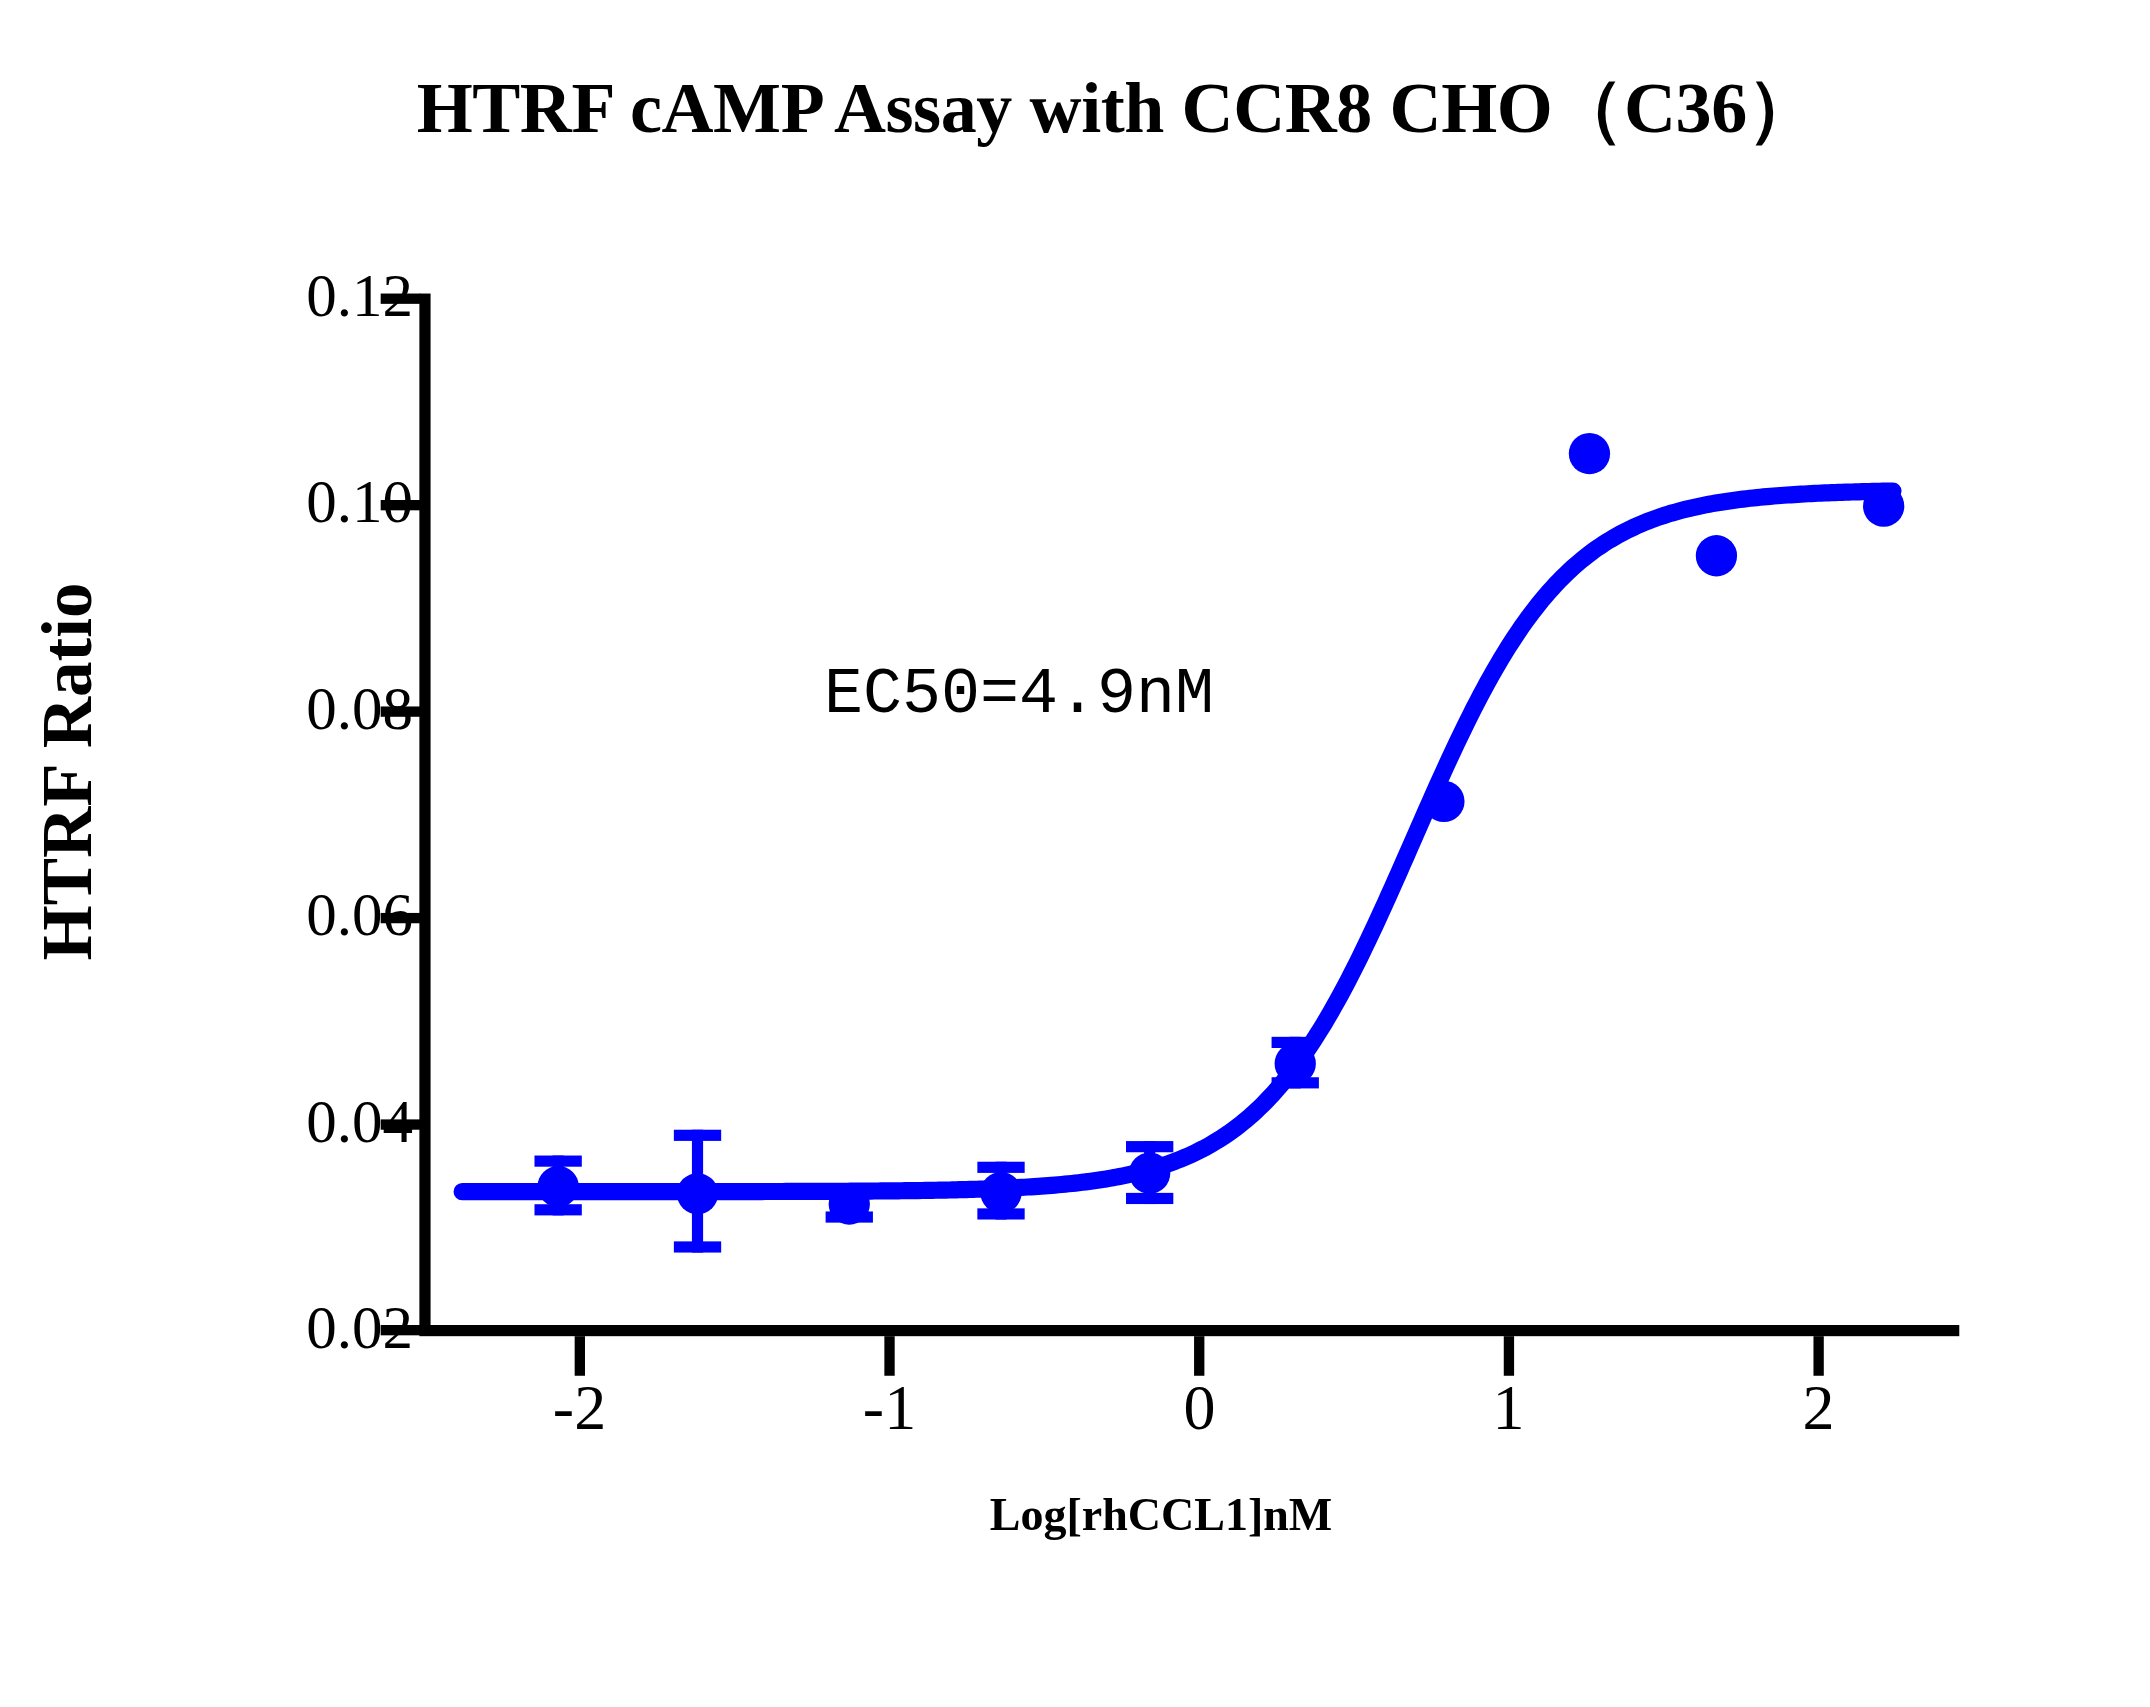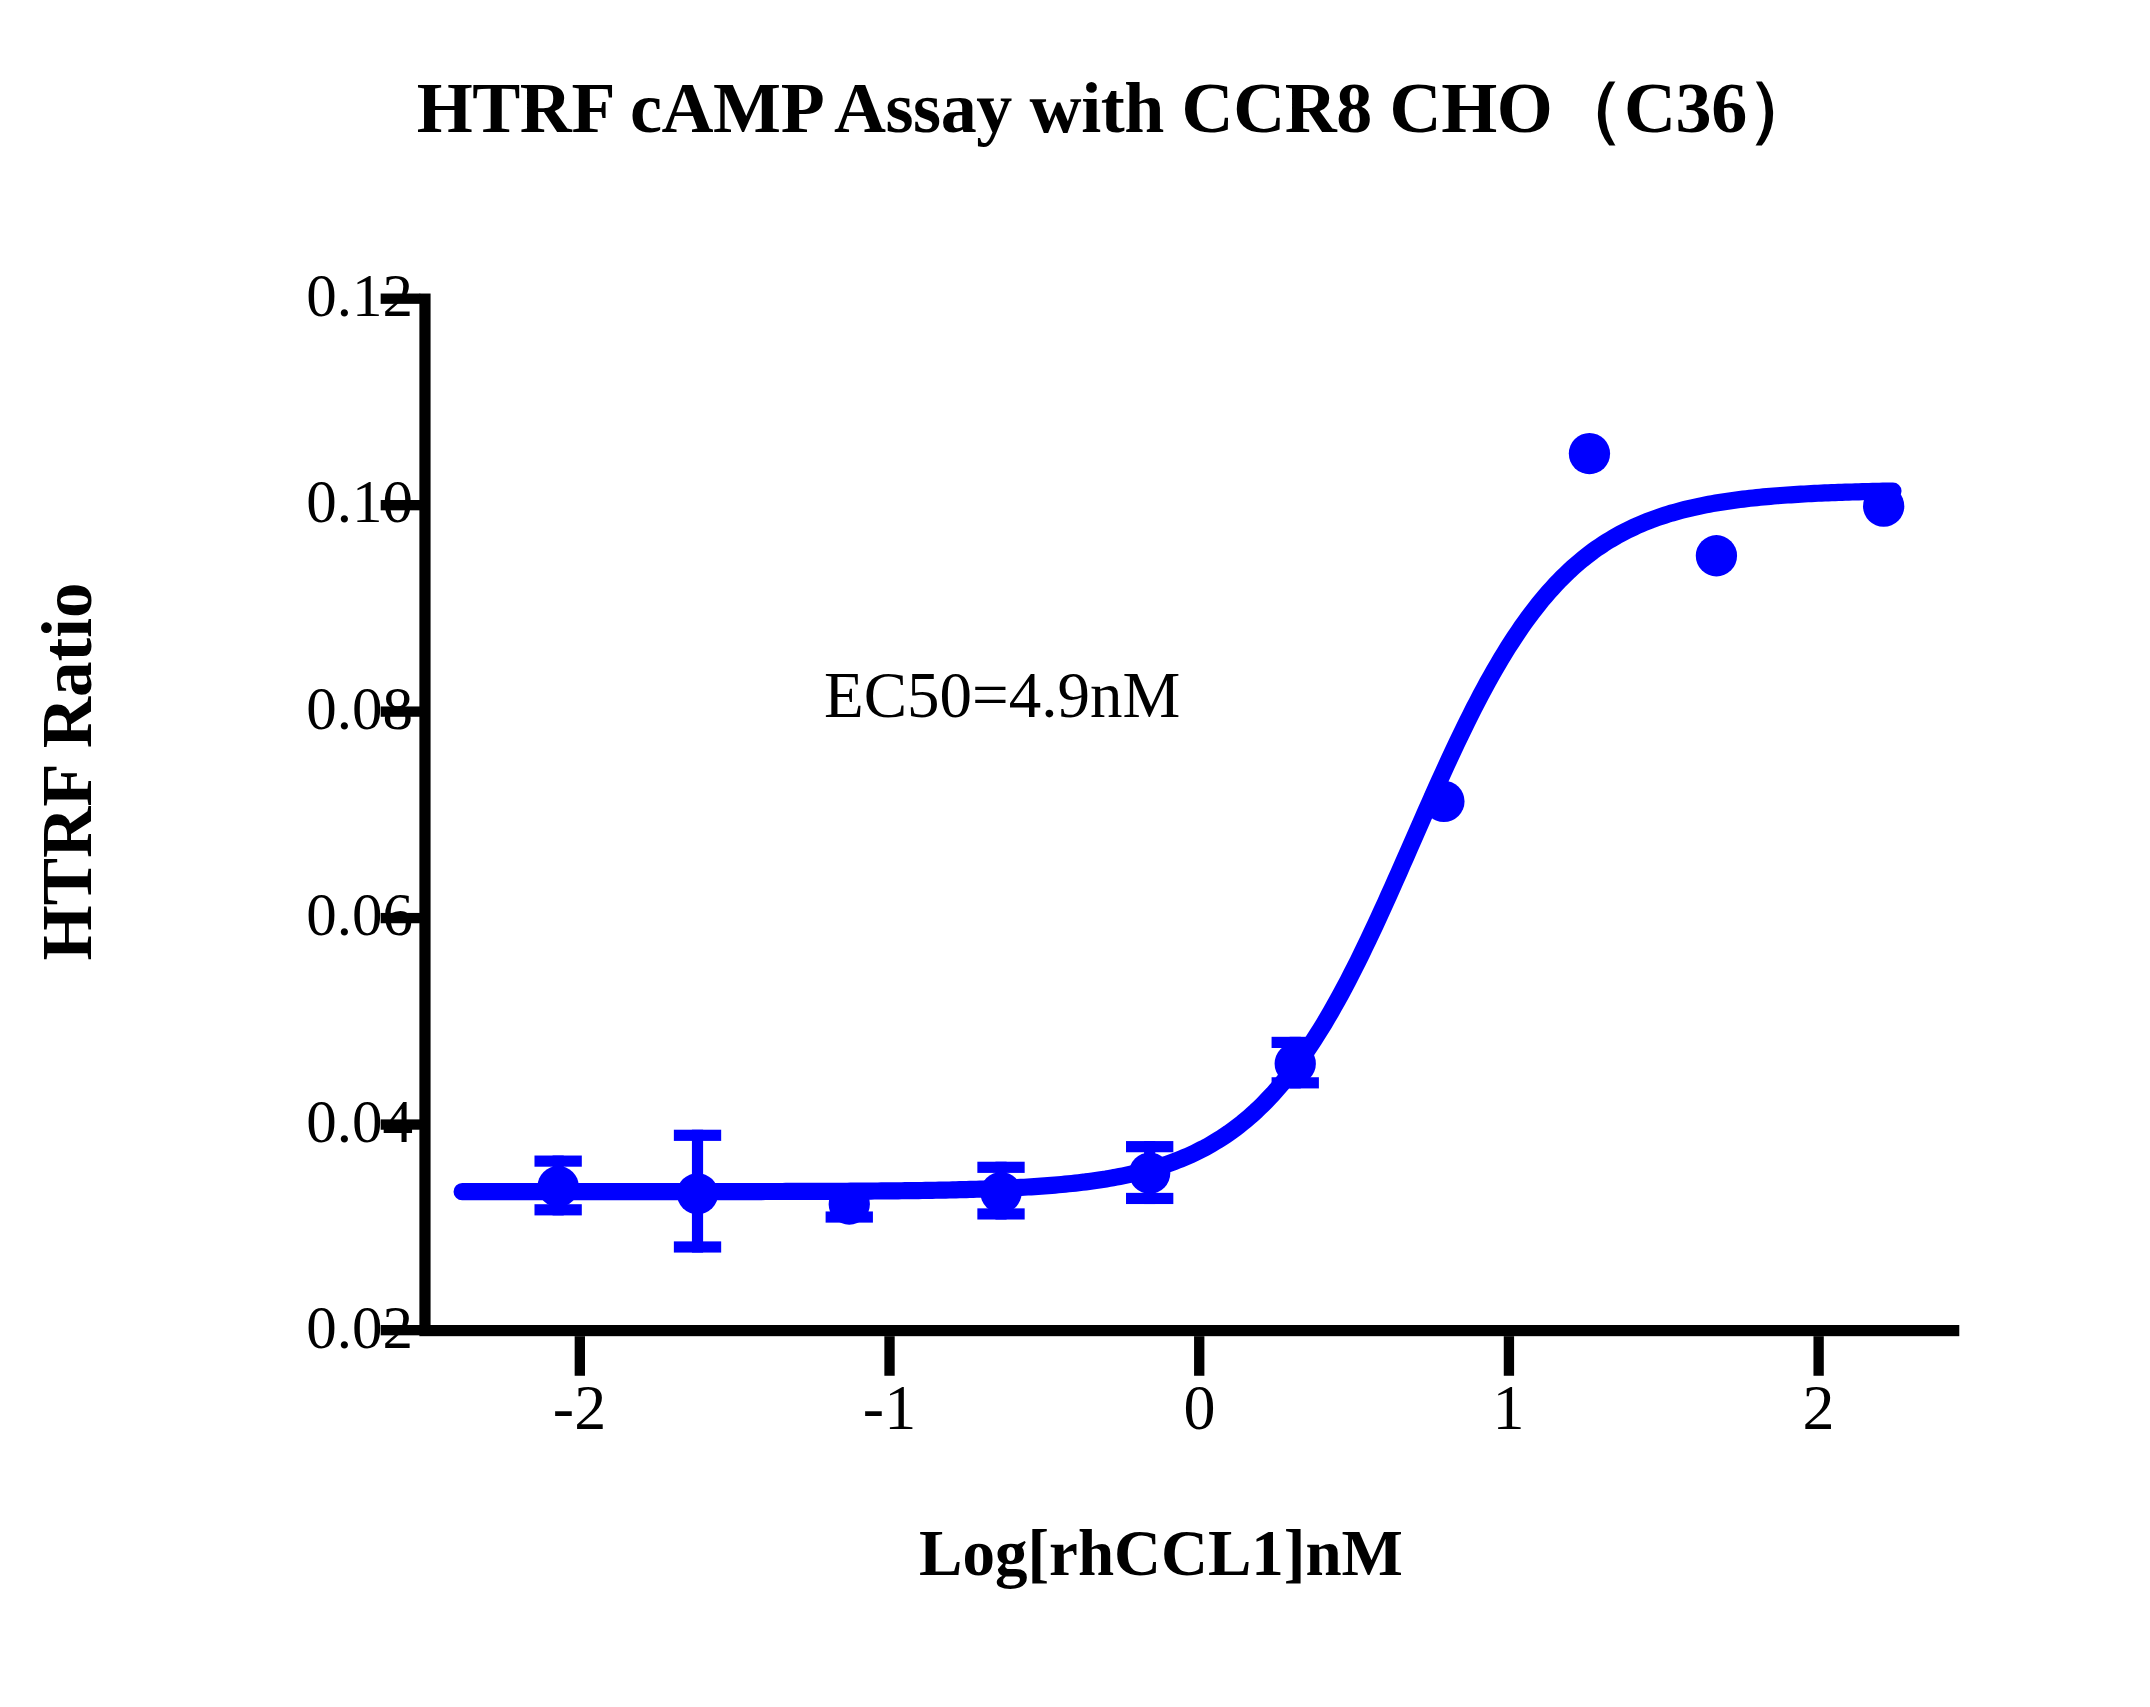--- a/index.html
+++ b/index.html
@@ -10,33 +10,33 @@
     font-family:"Liberation Serif",serif;font-weight:bold;font-size:72px;
     letter-spacing:-0.4px;white-space:nowrap;
   }
   #y-axis-label{
     position:absolute;left:-234px;top:731px;width:602px;text-align:center;
     transform:rotate(-90deg);transform-origin:50% 50%;
     font-family:"Liberation Serif",serif;font-weight:bold;font-size:71px;white-space:nowrap;
   }
   #x-axis-label{
     position:absolute;left:430px;top:1488px;width:1462px;text-align:center;
-    font-family:"Liberation Serif",serif;font-weight:bold;font-size:65px;white-space:nowrap;margin-top:28px;
+    font-family:"Liberation Serif",serif;font-weight:bold;font-size:46px;white-space:nowrap;
   }
   #plot-svg{position:absolute;left:0;top:0;}
   .ytick-label{
     position:absolute;text-align:right;width:224px;
     font-family:"Liberation Serif",serif;font-size:61px;line-height:61px;
   }
   .xtick-label{
     position:absolute;text-align:center;width:129px;
     font-family:"Liberation Serif",serif;font-size:64px;line-height:64px;
   }
   #ec50-annotation{
-    position:absolute;font-family:Liberation Serif, serif;font-size:65px;
+    position:absolute;font-family:Liberation Mono, monospace;font-size:65px;
     white-space:nowrap;left:824px;top:658px;
   }
 </style>
 </head>
 <body>
 
 <div id="figure">
 
   <div id="chart-title">HTRF cAMP Assay with CCR8 CHO（C36）</div>
 

